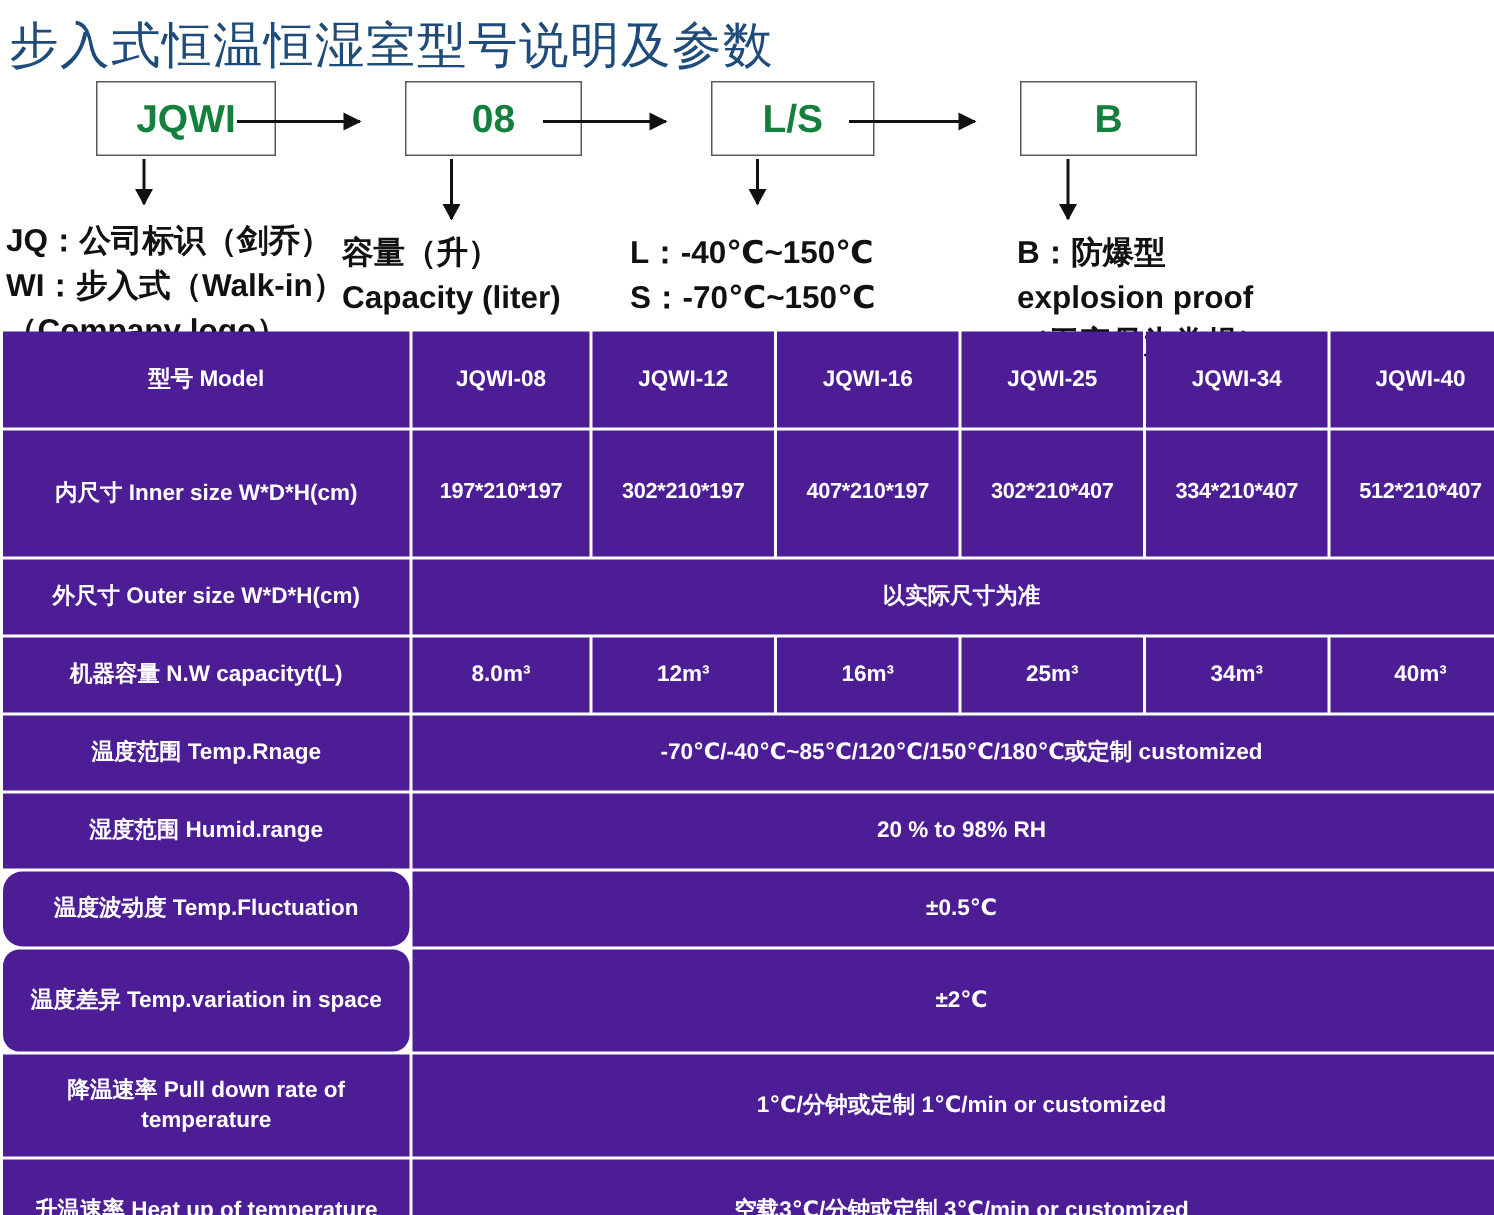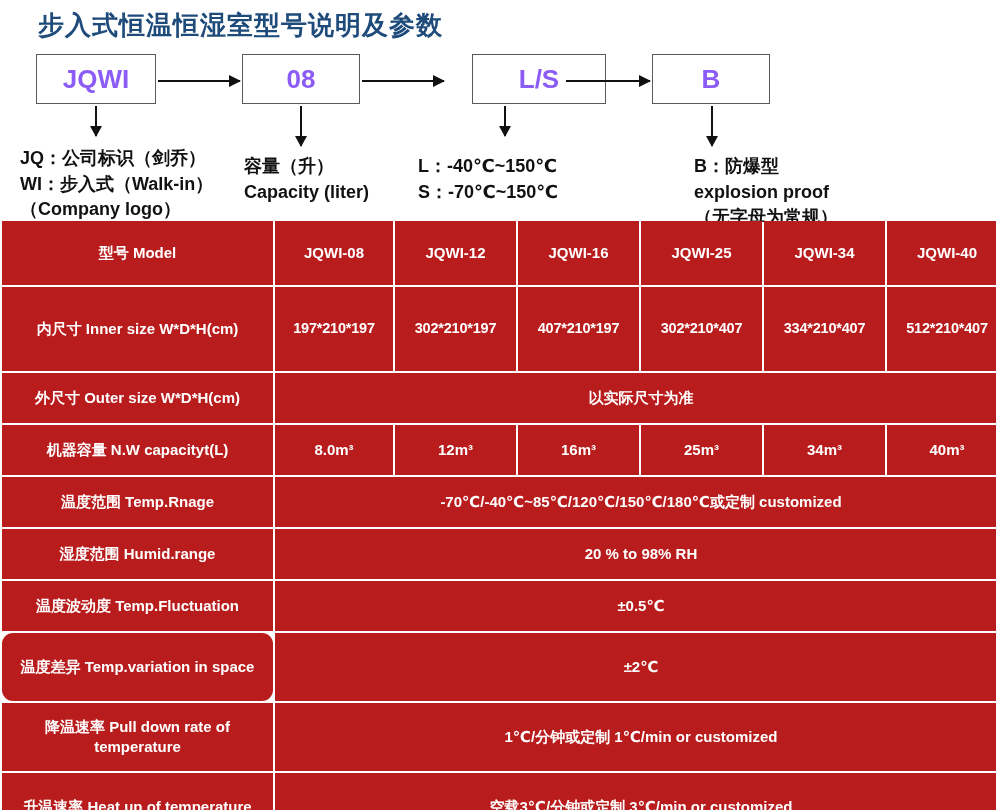--- a/index.html
+++ b/index.html
@@ -18,48 +18,48 @@
     width: 996px;
     height: 810px;
     position: relative;
   }
 
   
   .title {
     position: absolute;
     left: 6px;
     top: 8px;
-    font-size: 26px;
-    font-weight: bold;
+    font-size: 33px;
+    font-weight: normal;
     color: #1e4b7a;
     letter-spacing: 1px;
     white-space: nowrap;
-    margin-left: 32px;
   }
 
   
   .diagram {
     position: absolute;
     left: 0;
     top: 48px;
     width: 996px;
     height: 164px;
   }
   .code-box {
     position: absolute;
     border: 1.5px solid #5a5a5a;
     background: #ffffff;
     display: flex;
     align-items: center;
     justify-content: center;
     font-size: 26px;
     font-weight: bold;
-    color: #8b5cf6;
+    color: #15803d;
     height: 50px;
     box-sizing: border-box;
+    margin-left: 28px;
   }
   .arrow {
     position: absolute;
     height: 2px;
     background: #111111;
     top: 32px;
   }
   .arrow::after {
     content: "";
     position: absolute;
@@ -82,40 +82,39 @@
     left: -5px;
     bottom: -1px;
     width: 0;
     height: 0;
     border-top: 11px solid #111111;
     border-left: 6px solid transparent;
     border-right: 6px solid transparent;
   }
   .legend {
     position: absolute;
-    font-size: 18px;
+    font-size: 21px;
     font-weight: bold;
     color: #111111;
     line-height: 1.42;
     white-space: nowrap;
-    margin-left: 16px;
   }
 
   
   table.spec {
     position: absolute;
     left: 0;
     top: 219px;
     border-collapse: separate;
     border-spacing: 2px;
     width: 996px;
     table-layout: fixed;
   }
   table.spec td {
-    background: #b91c1c;
+    background: #4c1d95;
     color: #ffffff;
     font-weight: bold;
     text-align: center;
     vertical-align: middle;
     padding: 6px 2px;
     font-size: 15px;
     line-height: 1.35;
   }
   table.spec td.rowhead {
     font-size: 15px;
@@ -139,21 +138,21 @@
 <body>
 
 <div class="page">
 
   <div class="title">步入式恒温恒湿室型号说明及参数</div>
 
   <div class="diagram">
 
     <div class="code-box" style="left:36px; top:6px; width:120px;">JQWI</div>
     <div class="code-box" style="left:242px; top:6px; width:118px;">08</div>
-    <div class="code-box" style="left:472px; top:6px; width:134px;">L/S</div>
+    <div class="code-box" style="left:446px; top:6px; width:109px;">L/S</div>
     <div class="code-box" style="left:652px; top:6px; width:118px;">B</div>
 
     <div class="arrow" style="left:158px; width:82px;"></div>
     <div class="arrow" style="left:362px; width:82px;"></div>
     <div class="arrow" style="left:566px; width:84px;"></div>
 
     <div class="vline" style="left:95px; top:58px; height:30px;"></div>
     <div class="vline" style="left:300px; top:58px; height:40px;"></div>
     <div class="vline" style="left:504px; top:58px; height:30px;"></div>
     <div class="vline" style="left:711px; top:58px; height:40px;"></div>
@@ -162,21 +161,21 @@
       <div>JQ：公司标识（剑乔）</div>
       <div>WI：步入式（Walk-in）</div>
       <div>（Company logo）</div>
     </div>
 
     <div class="legend" style="left:228px; top:106px; text-align:left;">
       <div>容量（升）</div>
       <div>Capacity (liter)</div>
     </div>
 
-    <div class="legend" style="left:402px; top:106px;">
+    <div class="legend" style="left:420px; top:106px;">
       <div>L：-40℃~150℃</div>
       <div>S：-70℃~150℃</div>
     </div>
 
     <div class="legend" style="left:678px; top:106px;">
       <div>B：防爆型</div>
       <div>explosion proof</div>
       <div>（无字母为常规）</div>
     </div>
   </div>
@@ -232,21 +231,21 @@
         <td class="rowhead" style="height:38px;">温度范围 Temp.Rnage</td>
         <td colspan="6">-70℃/-40℃~85℃/120℃/150℃/180℃或定制 customized</td>
       </tr>
 
       <tr>
         <td class="rowhead" style="height:38px;">湿度范围 Humid.range</td>
         <td colspan="6">20 % to 98% RH</td>
       </tr>
 
       <tr>
-        <td class="rowhead" style="height:38px;">温度波动度 Temp.Fluctuation</td>
+        <td class="rowhead" style="height:38px;border-radius:13px;">温度波动度 Temp.Fluctuation</td>
         <td colspan="6">±0.5℃</td>
       </tr>
 
       <tr>
         <td class="rowhead" style="height:56px;border-radius:11px;">温度差异 Temp.variation in space</td>
         <td colspan="6">±2℃</td>
       </tr>
 
       <tr>
         <td class="rowhead" style="height:56px;">降温速率 Pull down rate of temperature</td>

